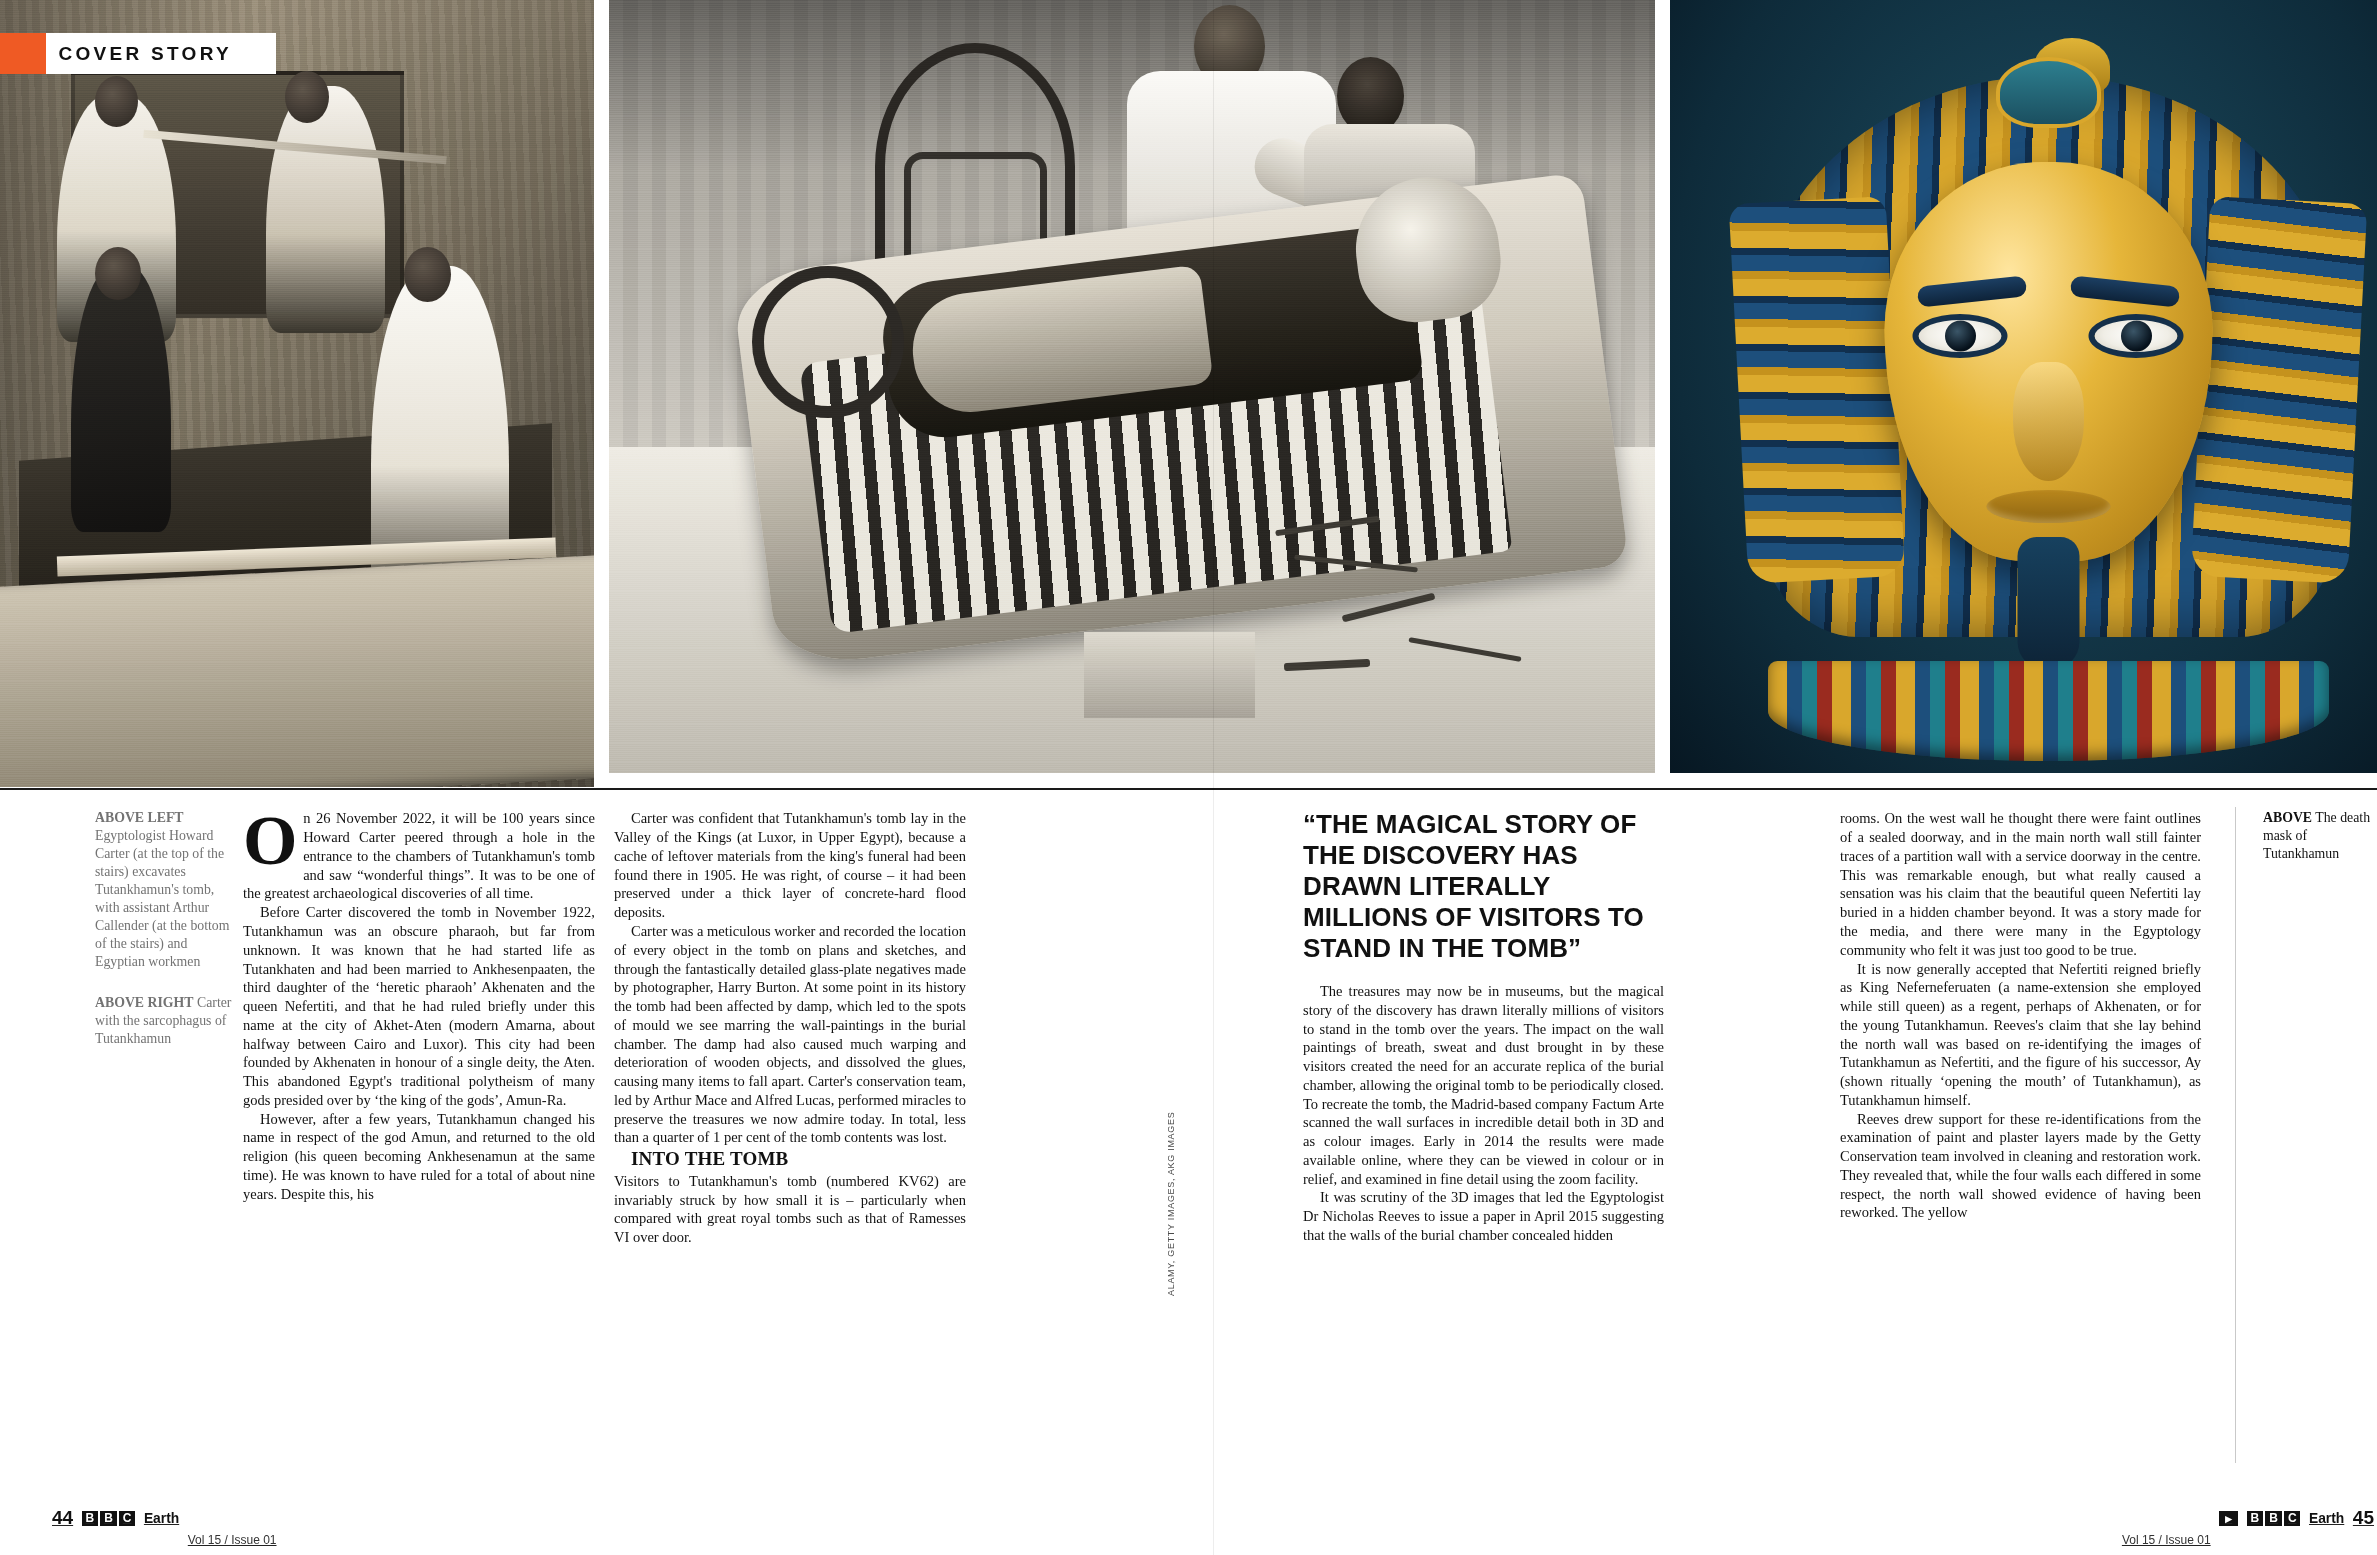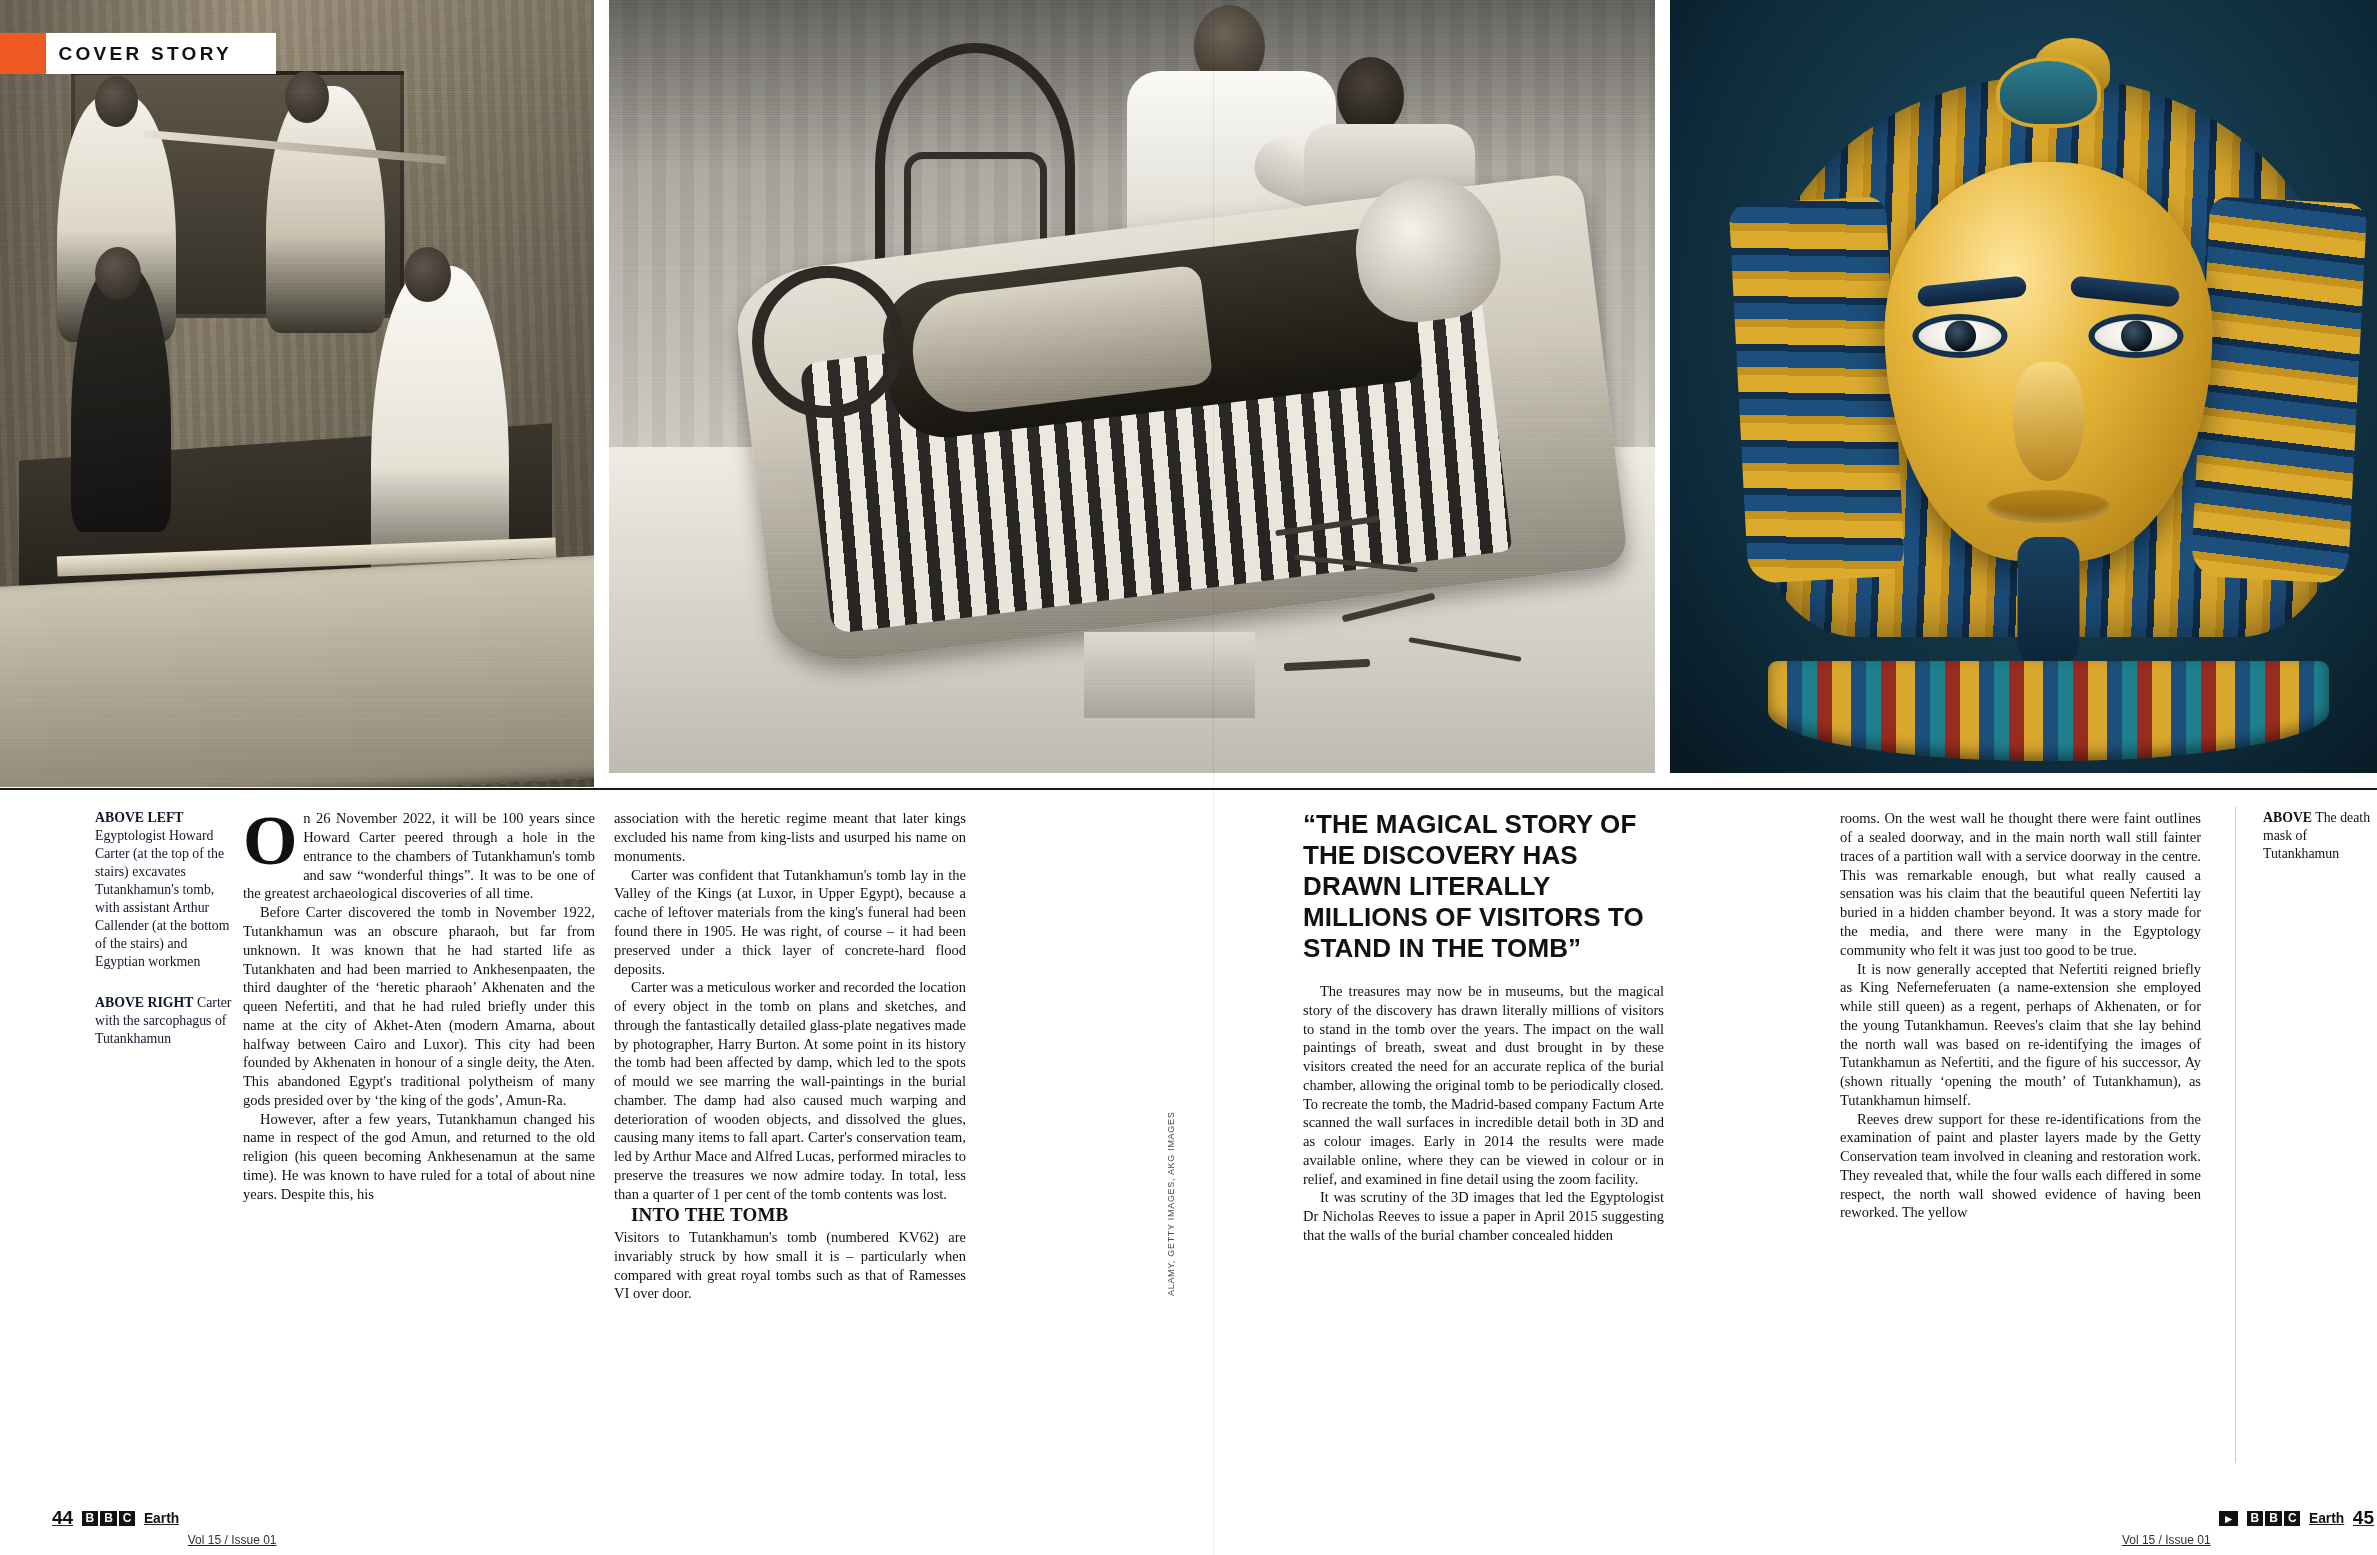--- a/index.html
+++ b/index.html
@@ -315,21 +315,21 @@
 
   
   .page-body {
     position:absolute; left:0; top:797px; width:2426px; height:723px;
   }
 
   
   .caption-col {
     position:absolute; left:95px; top:12.4px; width:138px;
     font-family:"Liberation Serif", serif;
-    font-size:13.8px; line-height:1.30; color:#0f172a;
+    font-size:13.8px; line-height:1.30; color:#737373;
   }
   .caption-col .lead { font-weight:bold; }
   .caption-block { margin-bottom:23px; }
 
   
   .col {
     position:absolute; top:12.4px; width:352px;
     font-size:14.5px; line-height:1.295; color:#111;
     text-align:justify;
   }
@@ -516,21 +516,20 @@
 
   <div class="col" id="col1">
     <p class="first">
       <span class="dropcap">O</span><span>n 26 November 2022, it will be 100 years since Howard Carter peered through a hole in the entrance to the chambers of Tutankhamun's tomb and saw “wonderful things”. It was to be one of the greatest archaeological discoveries of all time.</span>
     </p>
     <p>Before Carter discovered the tomb in November 1922, Tutankhamun was an obscure pharaoh, but far from unknown. It was known that he had started life as Tutankhaten and had been married to Ankhesenpaaten, the third daughter of the ‘heretic pharaoh’ Akhenaten and the queen Nefertiti, and that he had ruled briefly under this name at the city of Akhet-Aten (modern Amarna, about halfway between Cairo and Luxor). This city had been founded by Akhenaten in honour of a single deity, the Aten. This abandoned Egypt's traditional polytheism of many gods presided over by ‘the king of the gods’, Amun-Ra.</p>
     <p>However, after a few years, Tutankhamun changed his name in respect of the god Amun, and returned to the old religion (his queen becoming Ankhesenamun at the same time). He was known to have ruled for a total of about nine years. Despite this, his</p>
   </div>
 
   <div class="col" id="col2">
-    <p class="first">association with the heretic regime meant that later kings excluded his name from king-lists and usurped his name on monuments.</p>
     <p>Carter was confident that Tutankhamun's tomb lay in the Valley of the Kings (at Luxor, in Upper Egypt), because a cache of leftover materials from the king's funeral had been found there in 1905. He was right, of course – it had been preserved under a thick layer of concrete-hard flood deposits.</p>
     <p>Carter was a meticulous worker and recorded the location of every object in the tomb on plans and sketches, and through the fantastically detailed glass-plate negatives made by photographer, Harry Burton. At some point in its history the tomb had been affected by damp, which led to the spots of mould we see marring the wall-paintings in the burial chamber. The damp had also caused much warping and deterioration of wooden objects, and dissolved the glues, causing many items to fall apart. Carter's conservation team, led by Arthur Mace and Alfred Lucas, performed miracles to preserve the treasures we now admire today. In total, less than a quarter of 1 per cent of the tomb contents was lost.</p>
     <p class="subhead">INTO THE TOMB</p>
     <p class="first">Visitors to Tutankhamun's tomb (numbered KV62) are invariably struck by how small it is – particularly when compared with great royal tombs such as that of Ramesses VI over door.</p>
   </div>
 
   <div class="credit">ALAMY, GETTY IMAGES, AKG IMAGES</div>
 
   <div class="pullquote">“THE MAGICAL STORY OF THE DISCOVERY HAS DRAWN LITERALLY MILLIONS OF VISITORS TO STAND IN THE TOMB”</div>
 

